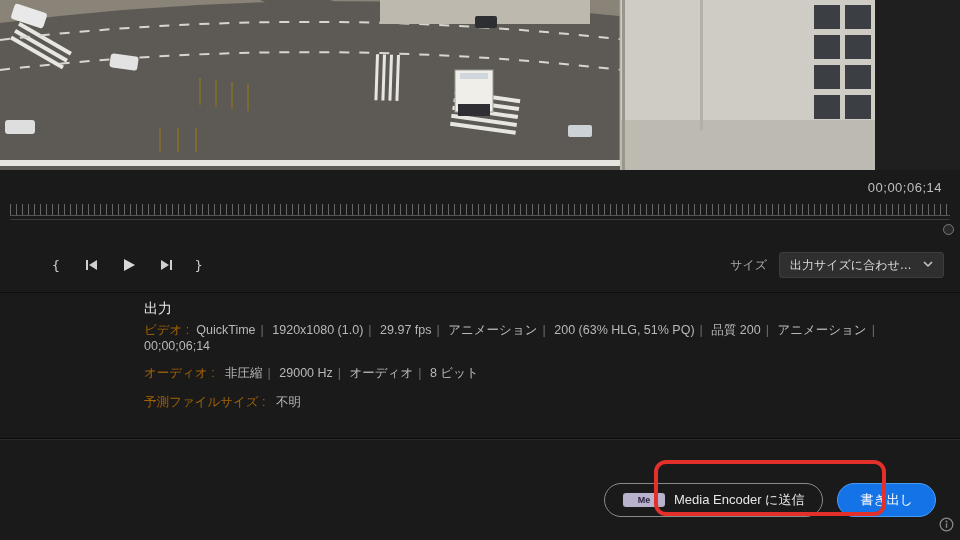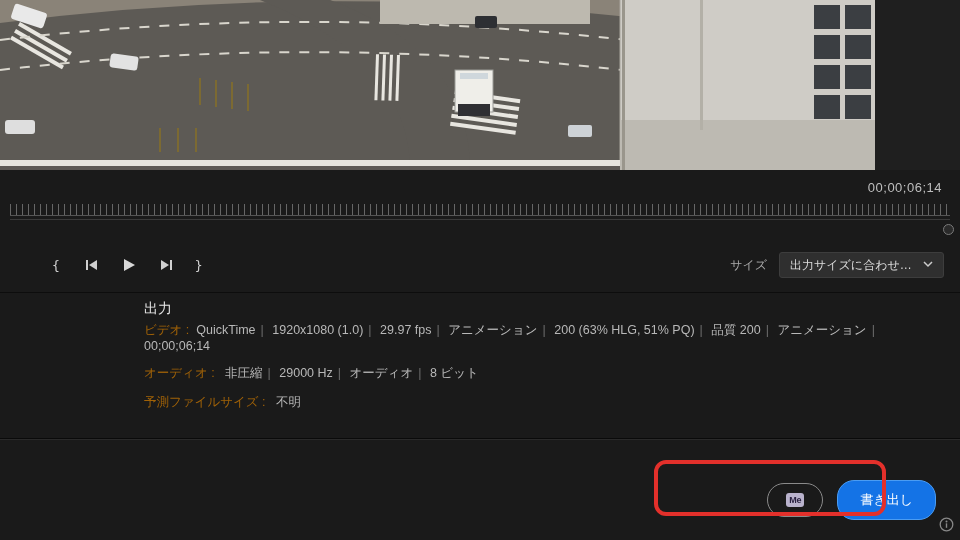--- a/index.html
+++ b/index.html
@@ -81,26 +81,26 @@
     padding-right:24px; gap:14px;
   }
   .btn-outline {
     display:flex; align-items:center; gap:9px;
     height:34px; padding:0 18px;
     border:1.5px solid #8a8a8a; border-radius:17px;
     background:transparent; color:#e6e6e6;
     font-size:13px;
   }
   .me-badge {
-    width:18px; height:14px; border-radius:3px;
+    width:42px; height:14px; border-radius:3px;
     background:#b9b2cc; color:#2a2140; font-size:9px; font-weight:700;
     display:flex; align-items:center; justify-content:center;
   }
   .btn-primary {
-    height:40px; padding:0 22px; border-radius:17px;
+    height:34px; padding:0 22px; border-radius:17px;
     background:#1473e6; border:1.5px solid #4a9cf3;
     color:#fff; font-size:13px; font-weight:500;
   }
   .highlight {
     position:absolute; pointer-events:none;
     border:4px solid #e3302b; border-radius:12px;
     left:654px; top:460px; width:232px; height:56px;
   }
   .info-icon {
     position:absolute; right:6px; bottom:4px;
@@ -261,20 +261,21 @@
     <span class="lab">予測ファイルサイズ :</span>&nbsp;&nbsp;
     <span>不明</span>
   </div>
 </div>
 
 <div class="divider"></div>
 
 <div class="footer">
   <button class="btn-outline">
     <span class="me-badge">Me</span>
+    <span>Media Encoder に送信</span>
   </button>
   <button class="btn-primary">
     <span>書き出し</span>
   </button>
 </div>
 
 <div class="highlight"></div>
 
 <span class="info-icon">
   <svg width="15" height="15" viewBox="0 0 15 15">

